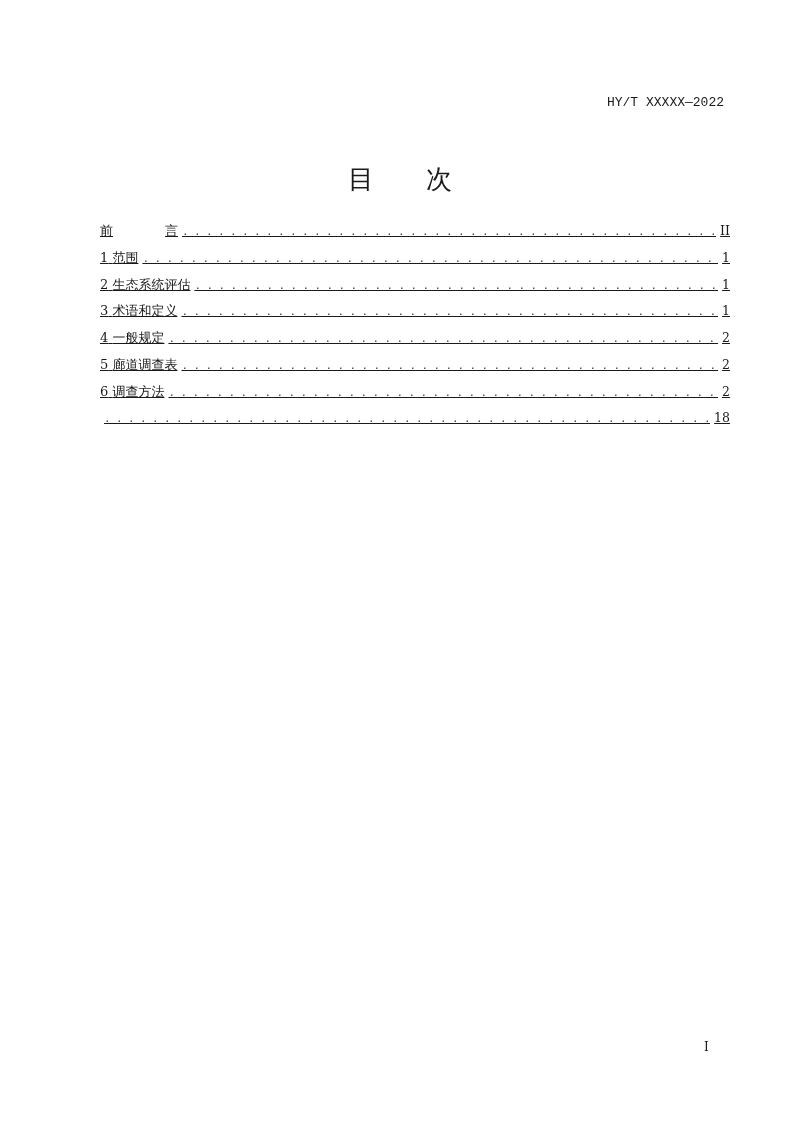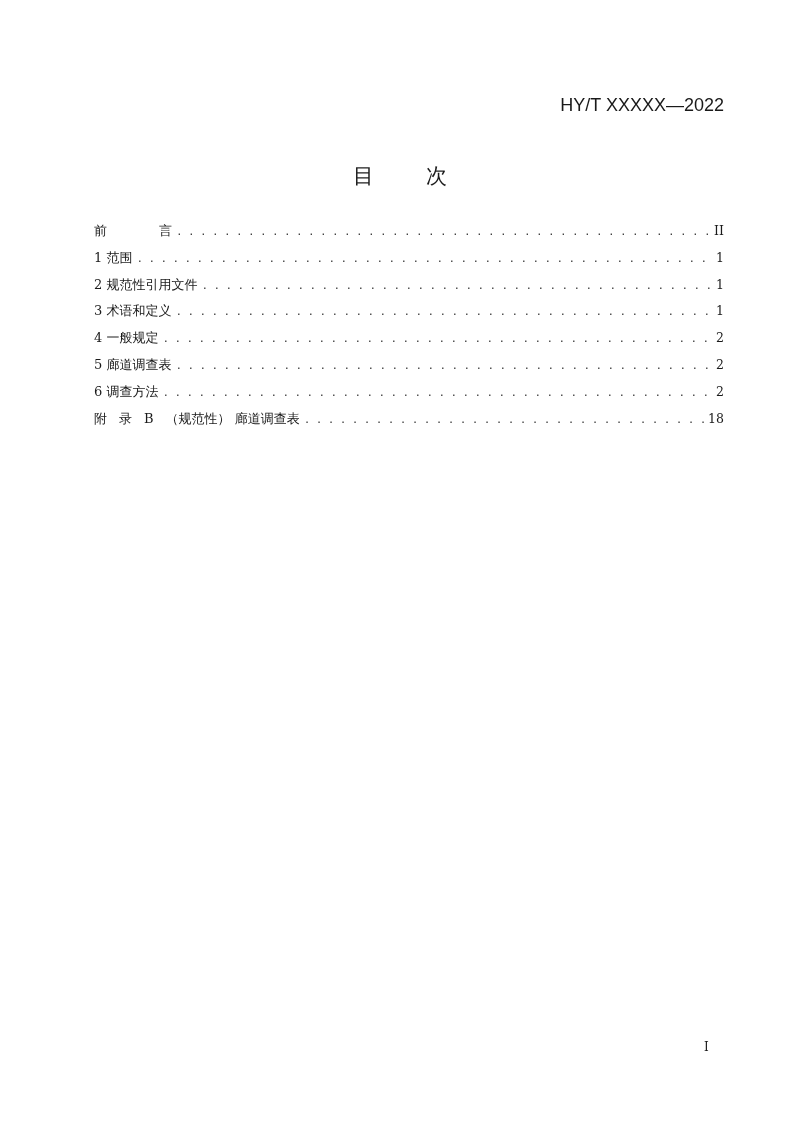--- a/index.html
+++ b/index.html
@@ -1,22 +1,22 @@
 <!DOCTYPE html>
 <html><head>
 <meta charset="utf-8">
 <style>
   html, body { margin:0; padding:0; background:#ffffff; }
   body { width:800px; height:1132px; position:relative; overflow:hidden;
          font-family: "DejaVu Serif", "Liberation Serif", serif; color:#1a1a1a; }
-  .header-code { position:absolute; top:95px; right:76px; font-family:Liberation Sans, sans-serif; font-size:18px; letter-spacing:0;margin-left:22px; }
-  .page-title { position:absolute; top:162px; left:0; width:800px; text-align:center; font-size:21px; }
+  .header-code { position:absolute; top:95px; right:76px; font-family:Liberation Mono, monospace; font-size:13px; letter-spacing:0;margin-left:22px; }
+  .page-title { position:absolute; top:162px; left:0; width:800px; text-align:center; font-size:26px; }
   .page-title span { display:inline-block; }
   .page-title .gap { width:52px; }
-  .toc { position:absolute; top:222px; left:94px; width:630px; }
+  .toc { position:absolute; top:222px; left:100px; width:630px;text-decoration:underline; }
   .toc-row { display:flex; align-items:baseline; height:26.8px; font-size:13px; white-space:nowrap; }
   .toc-label { flex:0 0 auto; }
   .toc-label .sp { display:inline-block; width:52px; }
   .toc-label .sp2 { display:inline-block; width:12px; }
   .leader { flex:1 1 auto; overflow:hidden; margin:0 4px; color:#333; letter-spacing:2.1px; font-family:"Liberation Mono","DejaVu Sans Mono",monospace; font-size:11px; }
   .leader::before { content:". . . . . . . . . . . . . . . . . . . . . . . . . . . . . . . . . . . . . . . . . . . . . . . . . . . . . . . . . . . . . . . . . . . . . . . . . . . . . . . . . . . . . . . . . . . . . . . . . . . . . . . . . . . . . . . . . . . . . . . . . . . . . . . . . . . . . . . . . . . . . . . . ."; letter-spacing:-0.6px; }
   .toc-page { flex:0 0 auto; text-align:center; font-size:12.5px; }
   .page-num { position:absolute; top:1040px; left:704px; font-size:12px; }
 </style>
 </head>
@@ -37,21 +37,21 @@
   </div>
 
 
   <div class="toc-row">
     <span class="toc-label"><span>1</span> <span>范围</span></span>
     <span class="leader"></span>
     <span class="toc-page">1</span>
   </div>
 
   <div class="toc-row">
-    <span class="toc-label"><span>2</span> <span>规范性引用文件</span></span>
+    <span class="toc-label"><span>2</span> <span>生态系统评估</span></span>
     <span class="leader"></span>
     <span class="toc-page">1</span>
   </div>
 
   <div class="toc-row">
     <span class="toc-label"><span>3</span> <span>术语和定义</span></span>
     <span class="leader"></span>
     <span class="toc-page">1</span>
   </div>
 
@@ -69,20 +69,19 @@
 
   <div class="toc-row">
     <span class="toc-label"><span>6</span> <span>调查方法</span></span>
     <span class="leader"></span>
     <span class="toc-page">2</span>
   </div>
 
 
 
   <div class="toc-row">
-    <span class="toc-label"><span>附</span><span class="sp2"></span><span>录</span><span class="sp2"></span><span>B</span><span class="sp2"></span><span>（规范性）</span> <span>廊道调查表</span></span>
     <span class="leader"></span>
     <span class="toc-page">18</span>
   </div>
 
 </div>
 
 <div class="page-num">I</div>
 
 </body></html>

